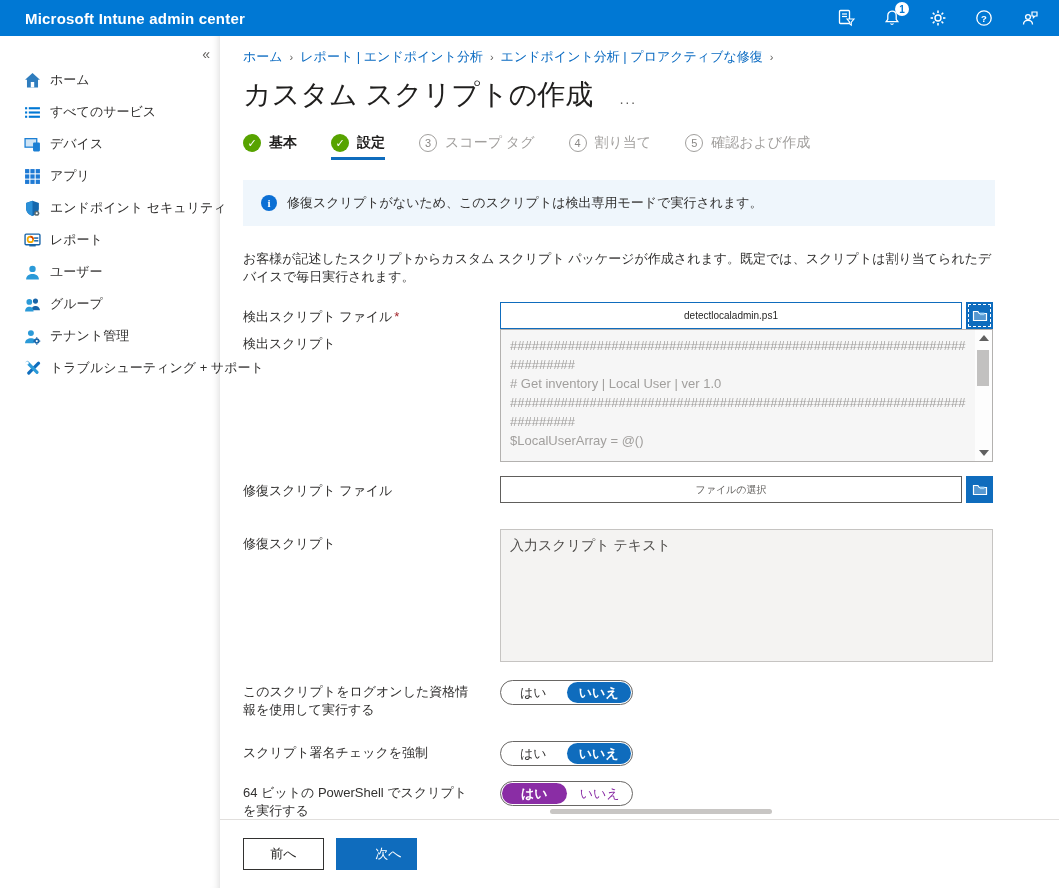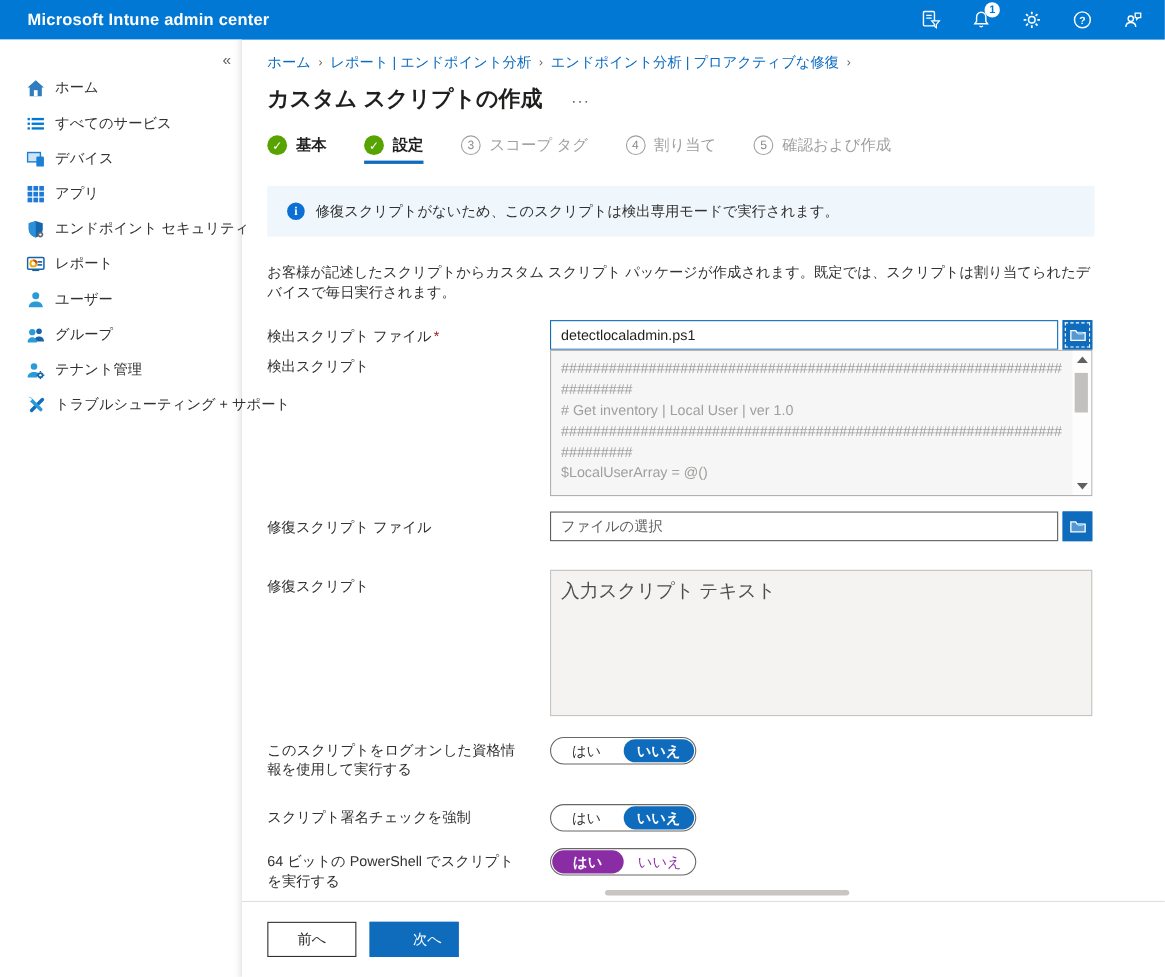--- a/index.html
+++ b/index.html
@@ -20,21 +20,21 @@
   .nav-icon { width:17px; height:17px; margin-right:9px; flex:0 0 17px; display:flex; align-items:center; justify-content:center; }
 
   .content { flex:1; position:relative; padding:12px 0 0 23px; overflow:hidden; }
 
   
   .crumbs { font-size:13px; color:#605e5c; display:flex; align-items:center; gap:7px; }
   .crumb { color:#0b6bc2; cursor:pointer; }
   .crumb-sep { color:#605e5c; font-size:11px; }
 
   .page-title-row { display:flex; align-items:flex-end; gap:26px; margin-top:10px; }
-  .page-title { font-size:20px; font-weight:700; color:#201f1e; }
+  .page-title { font-size:28px; font-weight:400; color:#201f1e; }
   .title-dots { color:#605e5c; font-size:14px; letter-spacing:1px; cursor:pointer; padding-bottom:4px; }
 
   
   .steps { display:flex; align-items:center; gap:34px; margin-top:20px; font-size:14px; }
   .step { display:flex; align-items:center; gap:8px; padding-bottom:8px; cursor:pointer; }
   .step.done .step-label { color:#201f1e; font-weight:700; }
   .step.current { border-bottom:3px solid #0f6cbd; padding-bottom:5px; }
   .step.todo .step-label { color:#a19f9d; }
   .check-circle { width:18px; height:18px; border-radius:50%; background:#57a300; color:#fff; font-size:11px; display:flex; align-items:center; justify-content:center; font-weight:700; }
   .num-circle { width:18px; height:18px; border-radius:50%; border:1px solid #a19f9d; color:#8a8886; font-size:11px; display:flex; align-items:center; justify-content:center; }
@@ -45,35 +45,35 @@
 
   .intro { margin-top:24px; font-size:13px; color:#323130; width:760px; }
 
   
   .frow { display:flex; }
   .flabel { width:257px; flex:0 0 257px; font-size:13px; color:#323130; padding-top:6px; line-height:18px; padding-right:24px; }
   .req { color:#a4262c; margin-left:2px; }
   .fctrl { width:493px; position:relative; }
 
   .file-wrap { display:flex; align-items:stretch; gap:4px; }
-  .txt-input { flex:1; height:27px; font-size:13px; padding:0 9px; font-family:inherit; color:#201f1e; outline:none; }
+  .txt-input { flex:1; height:27px; font-size:10px; padding:0 9px; font-family:inherit; color:#201f1e; outline:none;text-align:center; }
   .txt-input.focused { border:1.5px solid #0f6cbd; }
   .txt-input.plain { border:1px solid #605e5c; }
   .txt-input::placeholder { color:#605e5c; opacity:1; }
   .browse-btn { width:27px; height:27px; background:#0f6cbd; border:1px solid #0f6cbd; display:flex; align-items:center; justify-content:center; cursor:pointer; flex:0 0 27px; }
   .browse-btn.focus-ring { outline:1px dashed #ffffff; outline-offset:-3px; }
 
   .script-box { width:100%; height:133px; background:#f6f6f6; border:1px solid #b3b1af; font-size:13px; line-height:19px; color:#a19f9d; padding:6px 26px 6px 9px; white-space:pre-wrap; overflow-wrap:anywhere; word-break:break-all; position:relative; overflow:hidden; }
   .vscroll { position:absolute; top:1px; right:1px; bottom:1px; width:17px; background:#fdfdfd; }
   .vs-up, .vs-down { position:absolute; left:4px; width:0; height:0; border-left:5px solid transparent; border-right:5px solid transparent; }
   .vs-up { top:5px; border-bottom:6px solid #606060; }
   .vs-down { bottom:5px; border-top:6px solid #606060; }
   .vs-thumb { position:absolute; top:20px; left:2px; width:12px; height:36px; background:#c2c1c0; }
 
-  .ta { width:100%; height:133px; background:#f4f3f2; border:1px solid #c6c4c2; font-size:17px; font-family:inherit; padding:7px 9px; resize:none; color:#3b3a39; outline:none; }
+  .ta { width:100%; height:133px; background:#f4f3f2; border:1px solid #c6c4c2; font-size:14px; font-family:inherit; padding:7px 9px; resize:none; color:#3b3a39; outline:none; }
   .ta::placeholder { color:#4f4d4b; opacity:1; }
 
   
   .trow { display:flex; align-items:flex-start; }
   .toggle { width:133px; height:25px; border:1px solid #696765; border-radius:13px; display:flex; font-size:13px; overflow:hidden; cursor:pointer; background:#fff; }
   .t-opt { flex:1; display:flex; align-items:center; justify-content:center; color:#323130; }
   .t-opt.sel { border-radius:13px; color:#fff; font-weight:700; margin:1px; }
   .t-opt.sel.blue { background:#0f6cbd; }
   .t-opt.sel.purple { background:#8a2da5; }
   .t-opt.unsel-purple { color:#8a2da5; }

